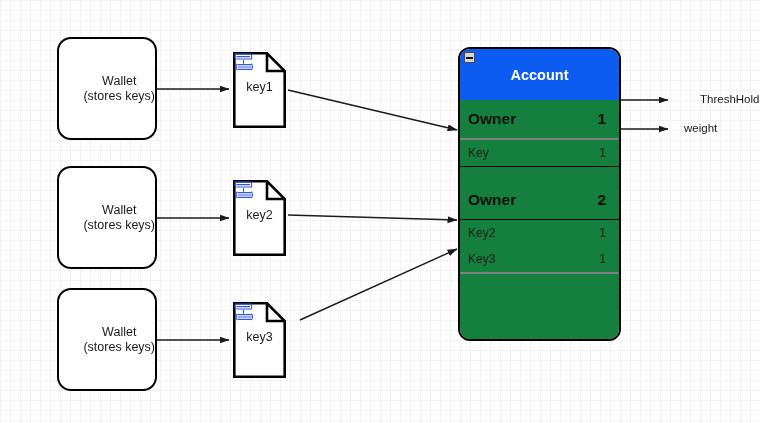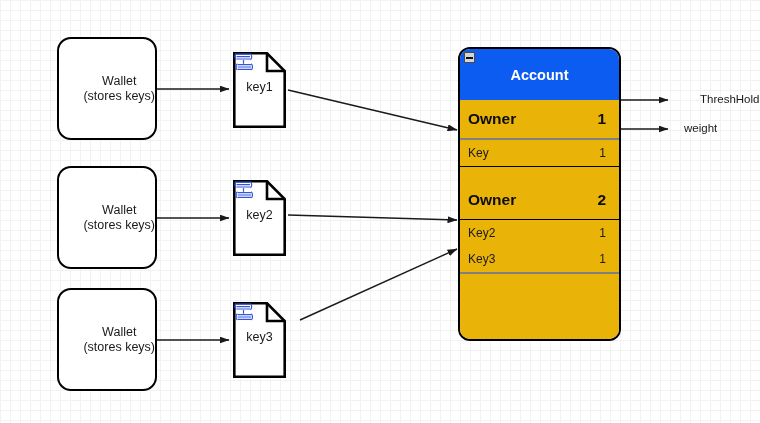--- a/index.html
+++ b/index.html
@@ -122,21 +122,21 @@
   }
   .collapse-btn i {
     display: block;
     width: 7px;
     height: 2px;
     background: #111111;
   }
   .acct-body {
     position: relative;
     height: 257px;
-    background: #eab308;
+    background: #15803d;
   }
   .acct-row {
     position: relative;
     display: flex;
     align-items: center;
     justify-content: space-between;
     padding: 0 7px 0 8px;
     box-sizing: border-box;
   }
   .acct-row.section {

